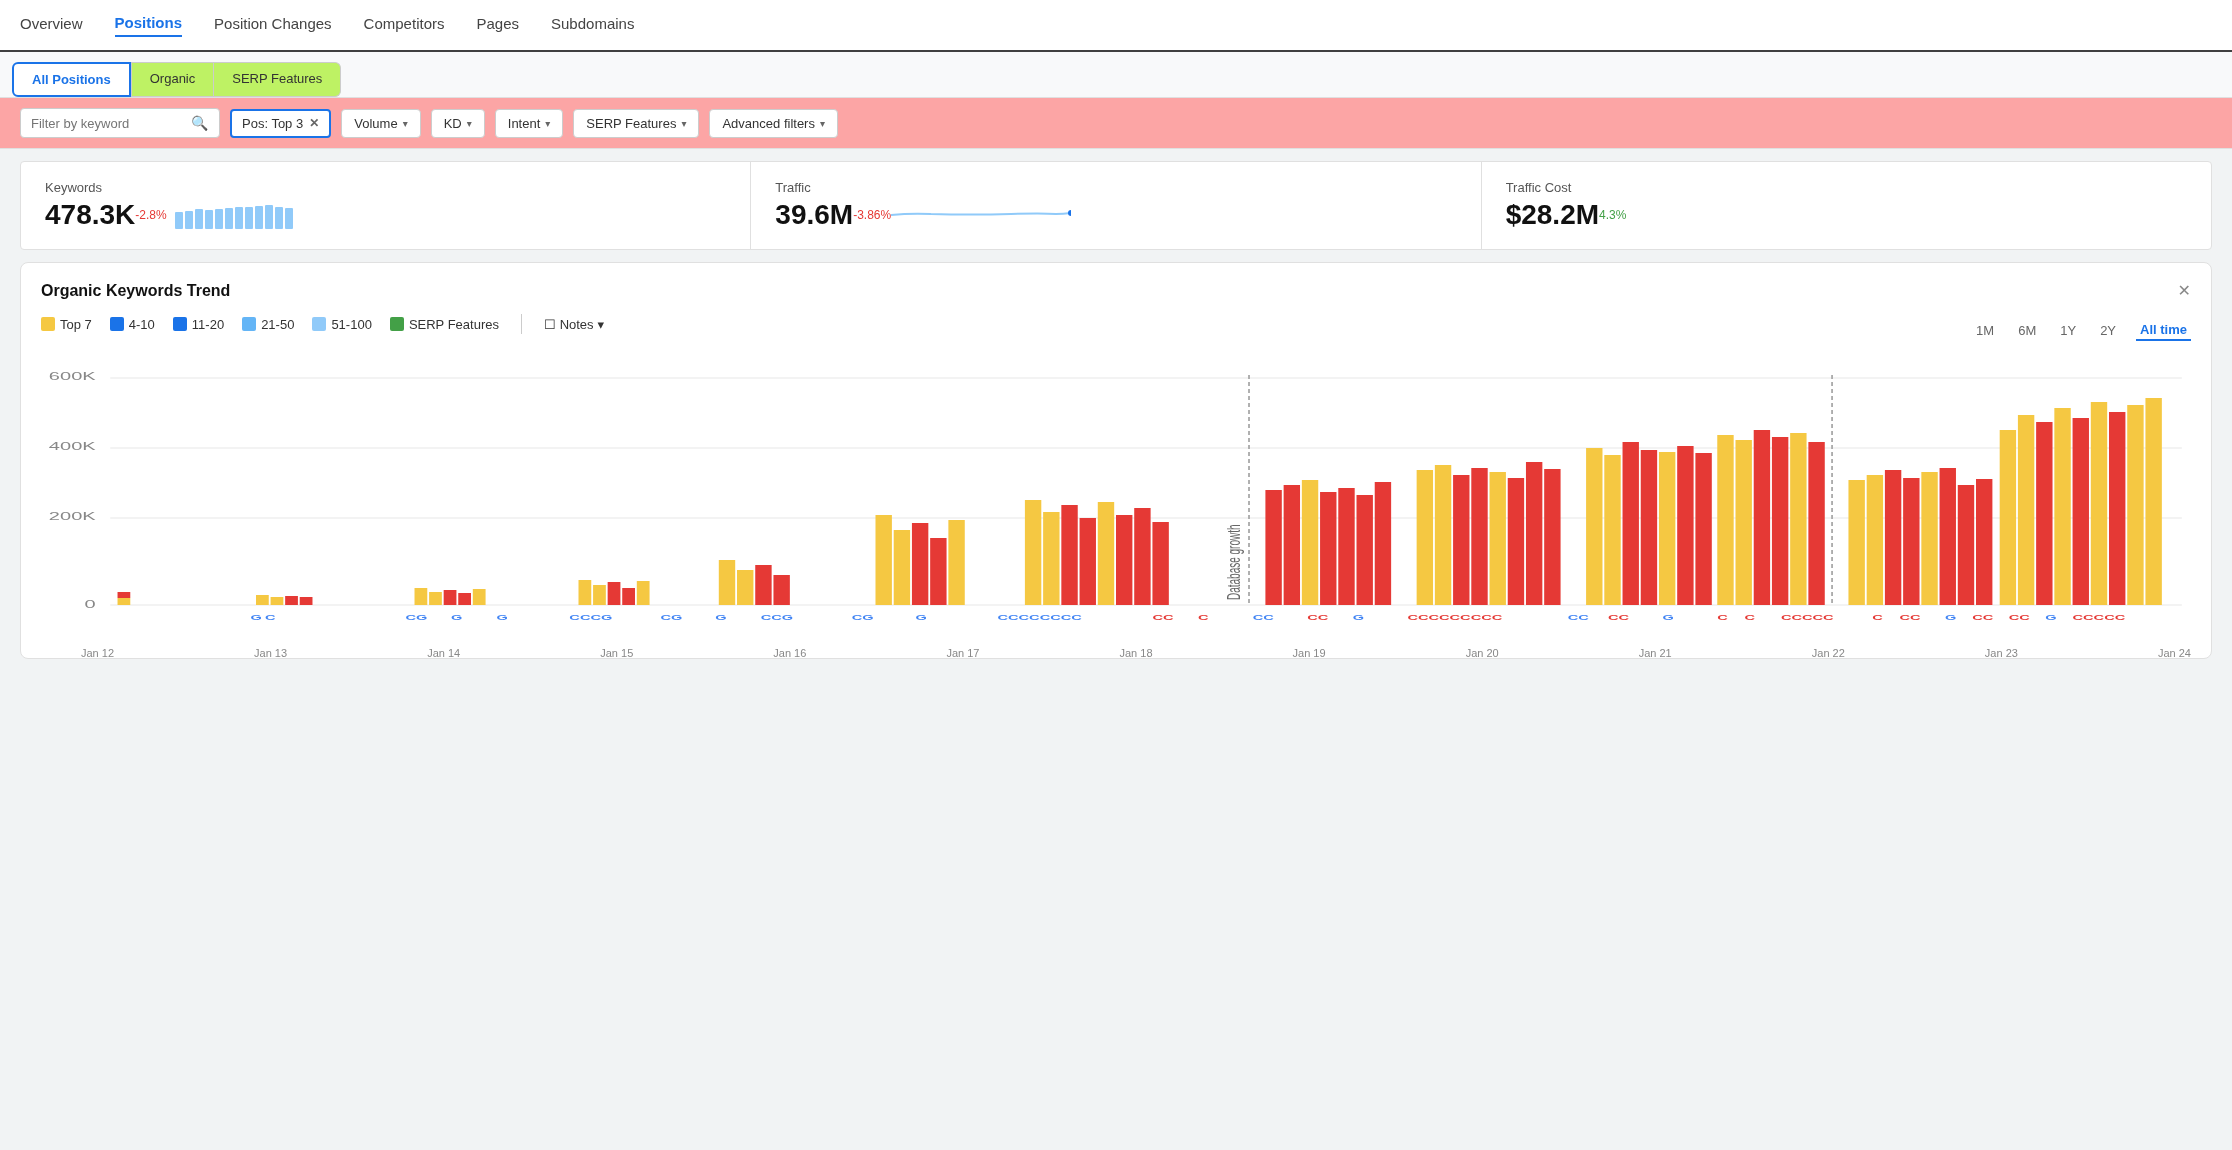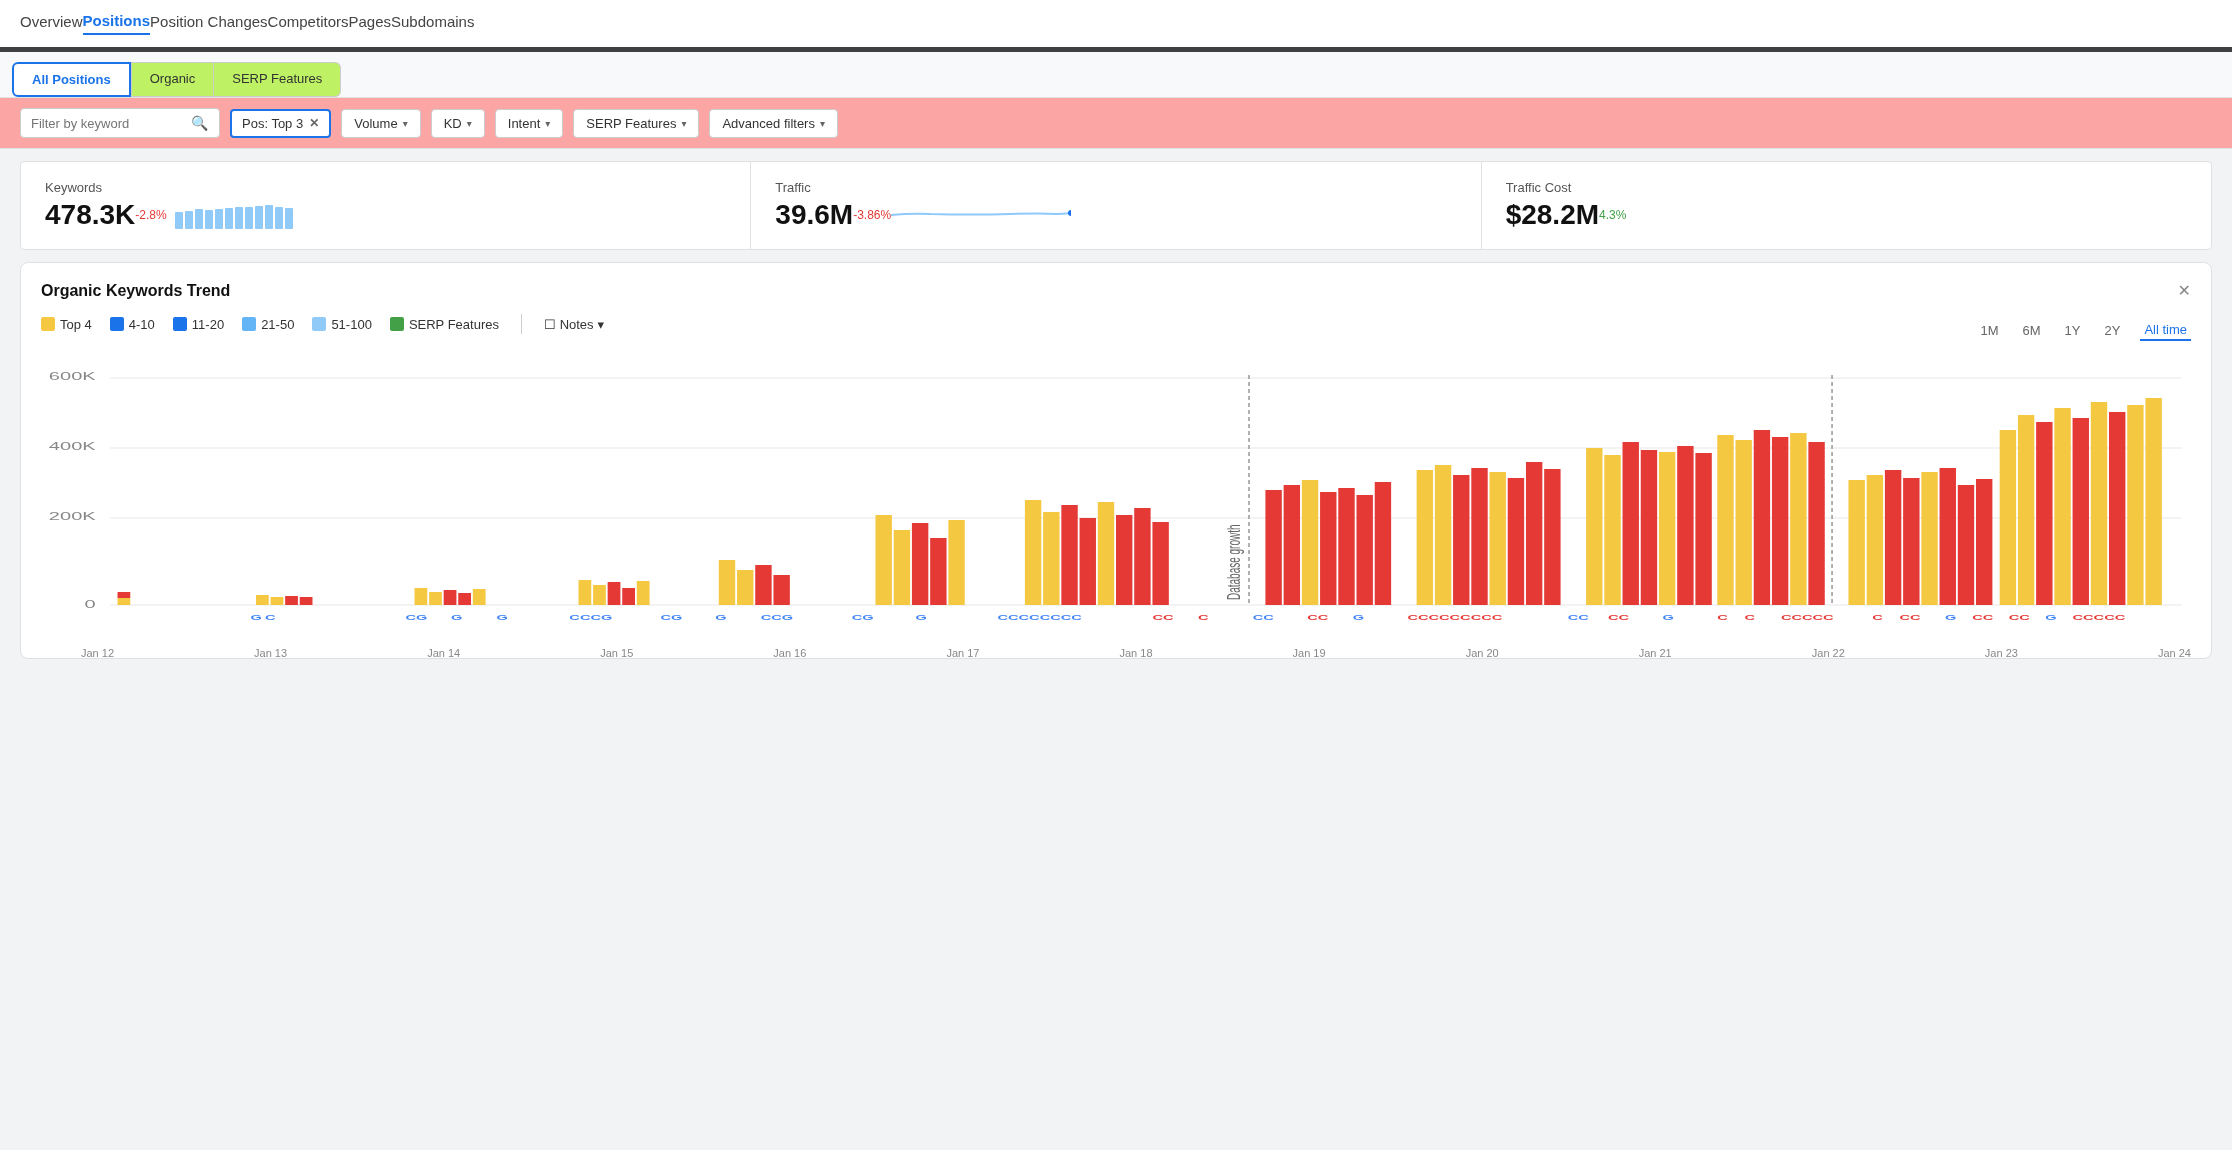--- a/index.html
+++ b/index.html
@@ -1,19 +1,19 @@
 <!DOCTYPE html>
 <html><head>
   <meta charset="utf-8">
   <style>
     * { box-sizing: border-box; margin: 0; padding: 0; }
     body { font-family: -apple-system, BlinkMacSystemFont, 'Segoe UI', Arial, sans-serif; background: #f1f3f4; font-size: 14px; color: #333; }
 
     
-    .top-nav { background: #fff; display: flex; align-items: center; padding: 0 20px; border-bottom: 5px solid #404040; height: 52px; }
+    .top-nav { background: #fff; display: flex; align-items: center; padding: 0 20px; border-bottom: 2px solid #404040; height: 52px; gap: 32px; }
     .top-nav a { font-size: 15px; color: #444; text-decoration: none; padding-bottom: 4px; }
     .top-nav a.active { color: #1a73e8; border-bottom: 2px solid #1a73e8; font-weight: 600; }
 
     
     .sub-tabs { background: #f8f9fa; padding: 10px 12px 0; display: flex; gap: 0; border-bottom: 1px solid #e0e0e0; }
     .sub-tab { padding: 8px 18px; font-size: 13px; cursor: pointer; border: 1px solid #ccc; background: #bef264; color: #333; }
     .sub-tab:first-child { border-radius: 6px 0 0 6px; }
     .sub-tab:last-child { border-radius: 0 6px 6px 0; }
     .sub-tab.active { background: #fff; border: 2px solid #1a73e8; color: #1a73e8; font-weight: 600; z-index: 1; }
     .sub-tab:not(:first-child) { border-left: none; }
@@ -50,21 +50,21 @@
     
     .legend { display: flex; align-items: center; gap: 18px; margin-bottom: 12px; flex-wrap: wrap; }
     .legend-item { display: flex; align-items: center; gap: 5px; font-size: 13px; cursor: pointer; }
     .legend-box { width: 14px; height: 14px; border-radius: 2px; }
     .legend-divider { width: 1px; height: 20px; background: #ccc; margin: 0 4px; }
     .notes-btn { display: flex; align-items: center; gap: 4px; font-size: 13px; cursor: pointer; color: #333; background: none; border: none; }
 
     
     .time-range { display: flex; align-items: center; gap: 16px; font-size: 13px; color: #666; }
     .time-btn { cursor: pointer; padding: 2px 4px; color: #666; }
-    .time-btn.active { color: #1a73e8; font-weight: 400; border-bottom: 2px solid #1a73e8; }
+    .time-btn.active { color: #1a73e8; font-weight: 700; border-bottom: 2px solid #1a73e8; }
 
     
     .chart-area { position: relative; width: 100%; height: 280px; }
     .chart-svg { width: 100%; height: 100%; }
 
     
     .x-labels { display: flex; justify-content: space-between; padding: 4px 0 0 40px; font-size: 11px; color: #888; }
 
     
     .y-label { font-size: 11px; fill: #888; }
@@ -166,21 +166,21 @@
     <div style="display:flex;align-items:center;gap:24px;">
       
     </div>
     <button class="close-btn">✕</button>
   </div>
 
   <div style="display:flex;align-items:center;justify-content:space-between;margin-bottom:14px;">
     <div class="legend">
       <div class="legend-item">
         <div class="legend-box" style="background:#f5c842;"></div>
-        <span>Top 4</span>
+        <span>Top 7</span>
       </div>
       <div class="legend-item">
         <div class="legend-box" style="background:#1a73e8;border-radius:2px;"></div>
         <span>4-10</span>
       </div>
       <div class="legend-item">
         <div class="legend-box" style="background:#1a73e8;border-radius:2px;"></div>
         <span>11-20</span>
       </div>
       <div class="legend-item">

